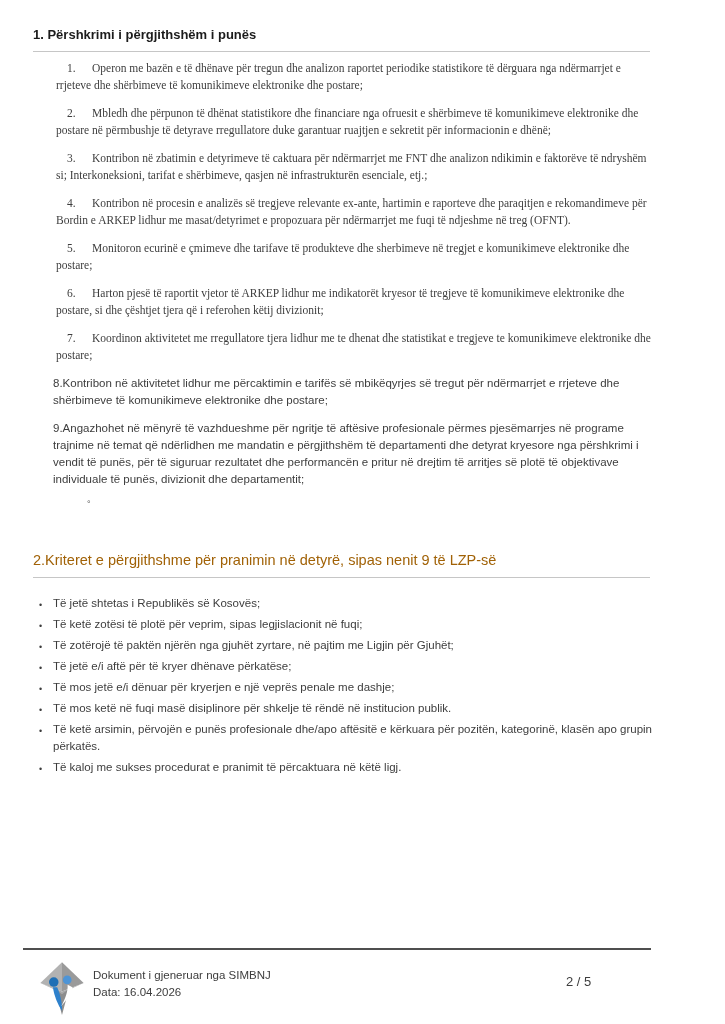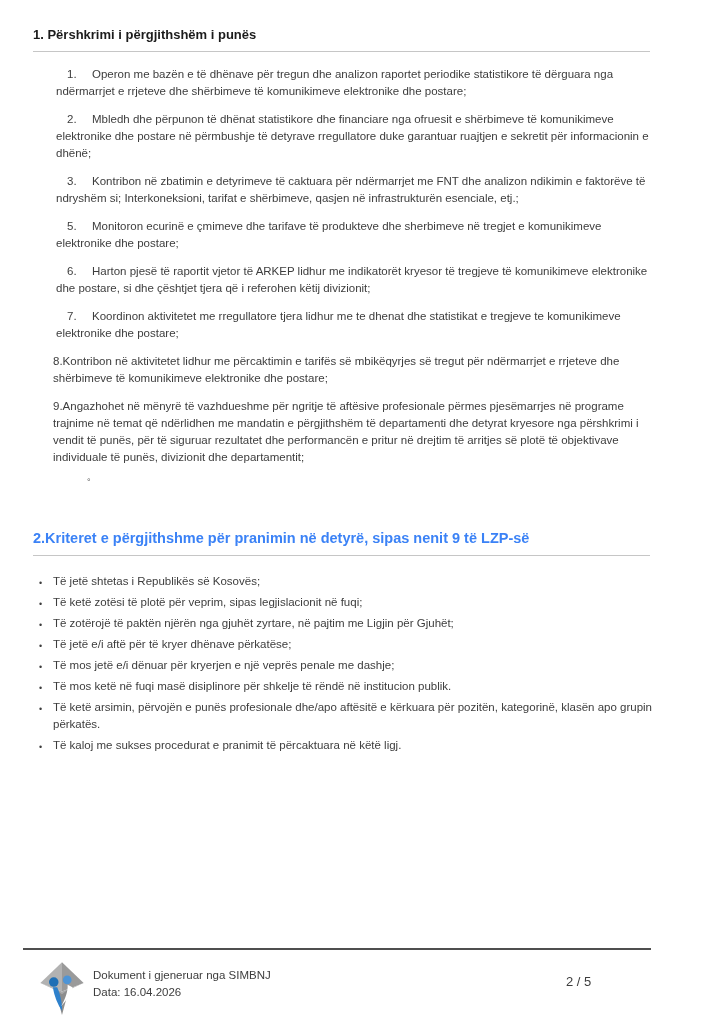--- a/index.html
+++ b/index.html
@@ -4,24 +4,24 @@
 <style>
   * { box-sizing: border-box; }
   html,body { margin:0; padding:0; background:#ffffff; }
   .page {
     position:relative; width:725px; height:1024px; background:#ffffff;
     font-family:"Liberation Sans", sans-serif; color:#3d3d3d; overflow:hidden;
   }
   .content { position:absolute; left:33px; top:26px; width:622px; }
 
   .h1 { font-size:13px; font-weight:bold; color:#1b1b1b; margin:0; line-height:18px; }
-  .h2 { font-size:14.5px; font-weight:bold; color:#3b82f6; margin:42px 0 0 0; line-height:19px; }
+  .h2 { font-size:14.5px; font-weight:normal; color:#a16207; margin:42px 0 0 0; line-height:19px; }
   .rule { border:none; border-top:1px solid #c6c6c6; height:0; margin:7px 0 0 0; width:617px; }
 
-  .numbered-list { margin-top:14px; }
+  .numbered-list { margin-top:8px;font-family:Liberation Serif, serif; }
   .nitem { margin:0 0 11px 0; padding-left:23px; font-size:11.5px; line-height:17px; }
   .nitem .num { display:inline-block; margin-left:11px; min-width:25px; }
   .pitem { margin:0 0 11px 0; padding-left:20px; font-size:11.5px; line-height:17px; }
 
   .stray { margin:6px 0 0 54px; font-size:9px; color:#5a5a5a; line-height:10px; }
 
   .bullets { list-style:none; margin:17px 0 0 5px; padding:0; }
   .bullets li { position:relative; padding-left:15px; margin:0 0 4px 0; font-size:11.5px; line-height:17px; }
   .bullets .bullet { position:absolute; left:1px; top:2px; font-size:9px; color:#3d3d3d; }
 
@@ -40,20 +40,21 @@
     <hr class="rule">
 
     <div class="numbered-list">
 
         <p class="nitem"><span class="num">1.</span><span>Operon me bazën e të dhënave për tregun dhe analizon raportet periodike statistikore të dërguara nga ndërmarrjet e rrjeteve dhe shërbimeve të komunikimeve elektronike dhe postare;</span></p>
 
         <p class="nitem"><span class="num">2.</span><span>Mbledh dhe përpunon të dhënat statistikore dhe financiare nga ofruesit e shërbimeve të komunikimeve elektronike dhe postare në përmbushje të detyrave rregullatore duke garantuar ruajtjen e sekretit për informacionin e dhënë;</span></p>
 
         <p class="nitem"><span class="num">3.</span><span>Kontribon në zbatimin e detyrimeve të caktuara për ndërmarrjet me FNT dhe analizon ndikimin e faktorëve të ndryshëm si; Interkoneksioni, tarifat e shërbimeve, qasjen në infrastrukturën esenciale, etj.;</span></p>
 
+        <p class="nitem"><span class="num">4.</span><span>Kontribon në procesin e analizës së tregjeve relevante ex-ante, hartimin e raporteve dhe paraqitjen e rekomandimeve për Bordin e ARKEP lidhur me masat/detyrimet e propozuara për ndërmarrjet me fuqi të ndjeshme në treg (OFNT).</span></p>
 
         <p class="nitem"><span class="num">5.</span><span>Monitoron ecurinë e çmimeve dhe tarifave të produkteve dhe sherbimeve në tregjet e komunikimeve elektronike dhe postare;</span></p>
 
         <p class="nitem"><span class="num">6.</span><span>Harton pjesë të raportit vjetor të ARKEP lidhur me indikatorët kryesor të tregjeve të komunikimeve elektronike dhe postare, si dhe çështjet tjera që i referohen këtij divizionit;</span></p>
 
         <p class="nitem"><span class="num">7.</span><span>Koordinon aktivitetet me rregullatore tjera lidhur me te dhenat dhe statistikat e tregjeve te komunikimeve elektronike dhe postare;</span></p>
       </div>
 
     <div>
 

